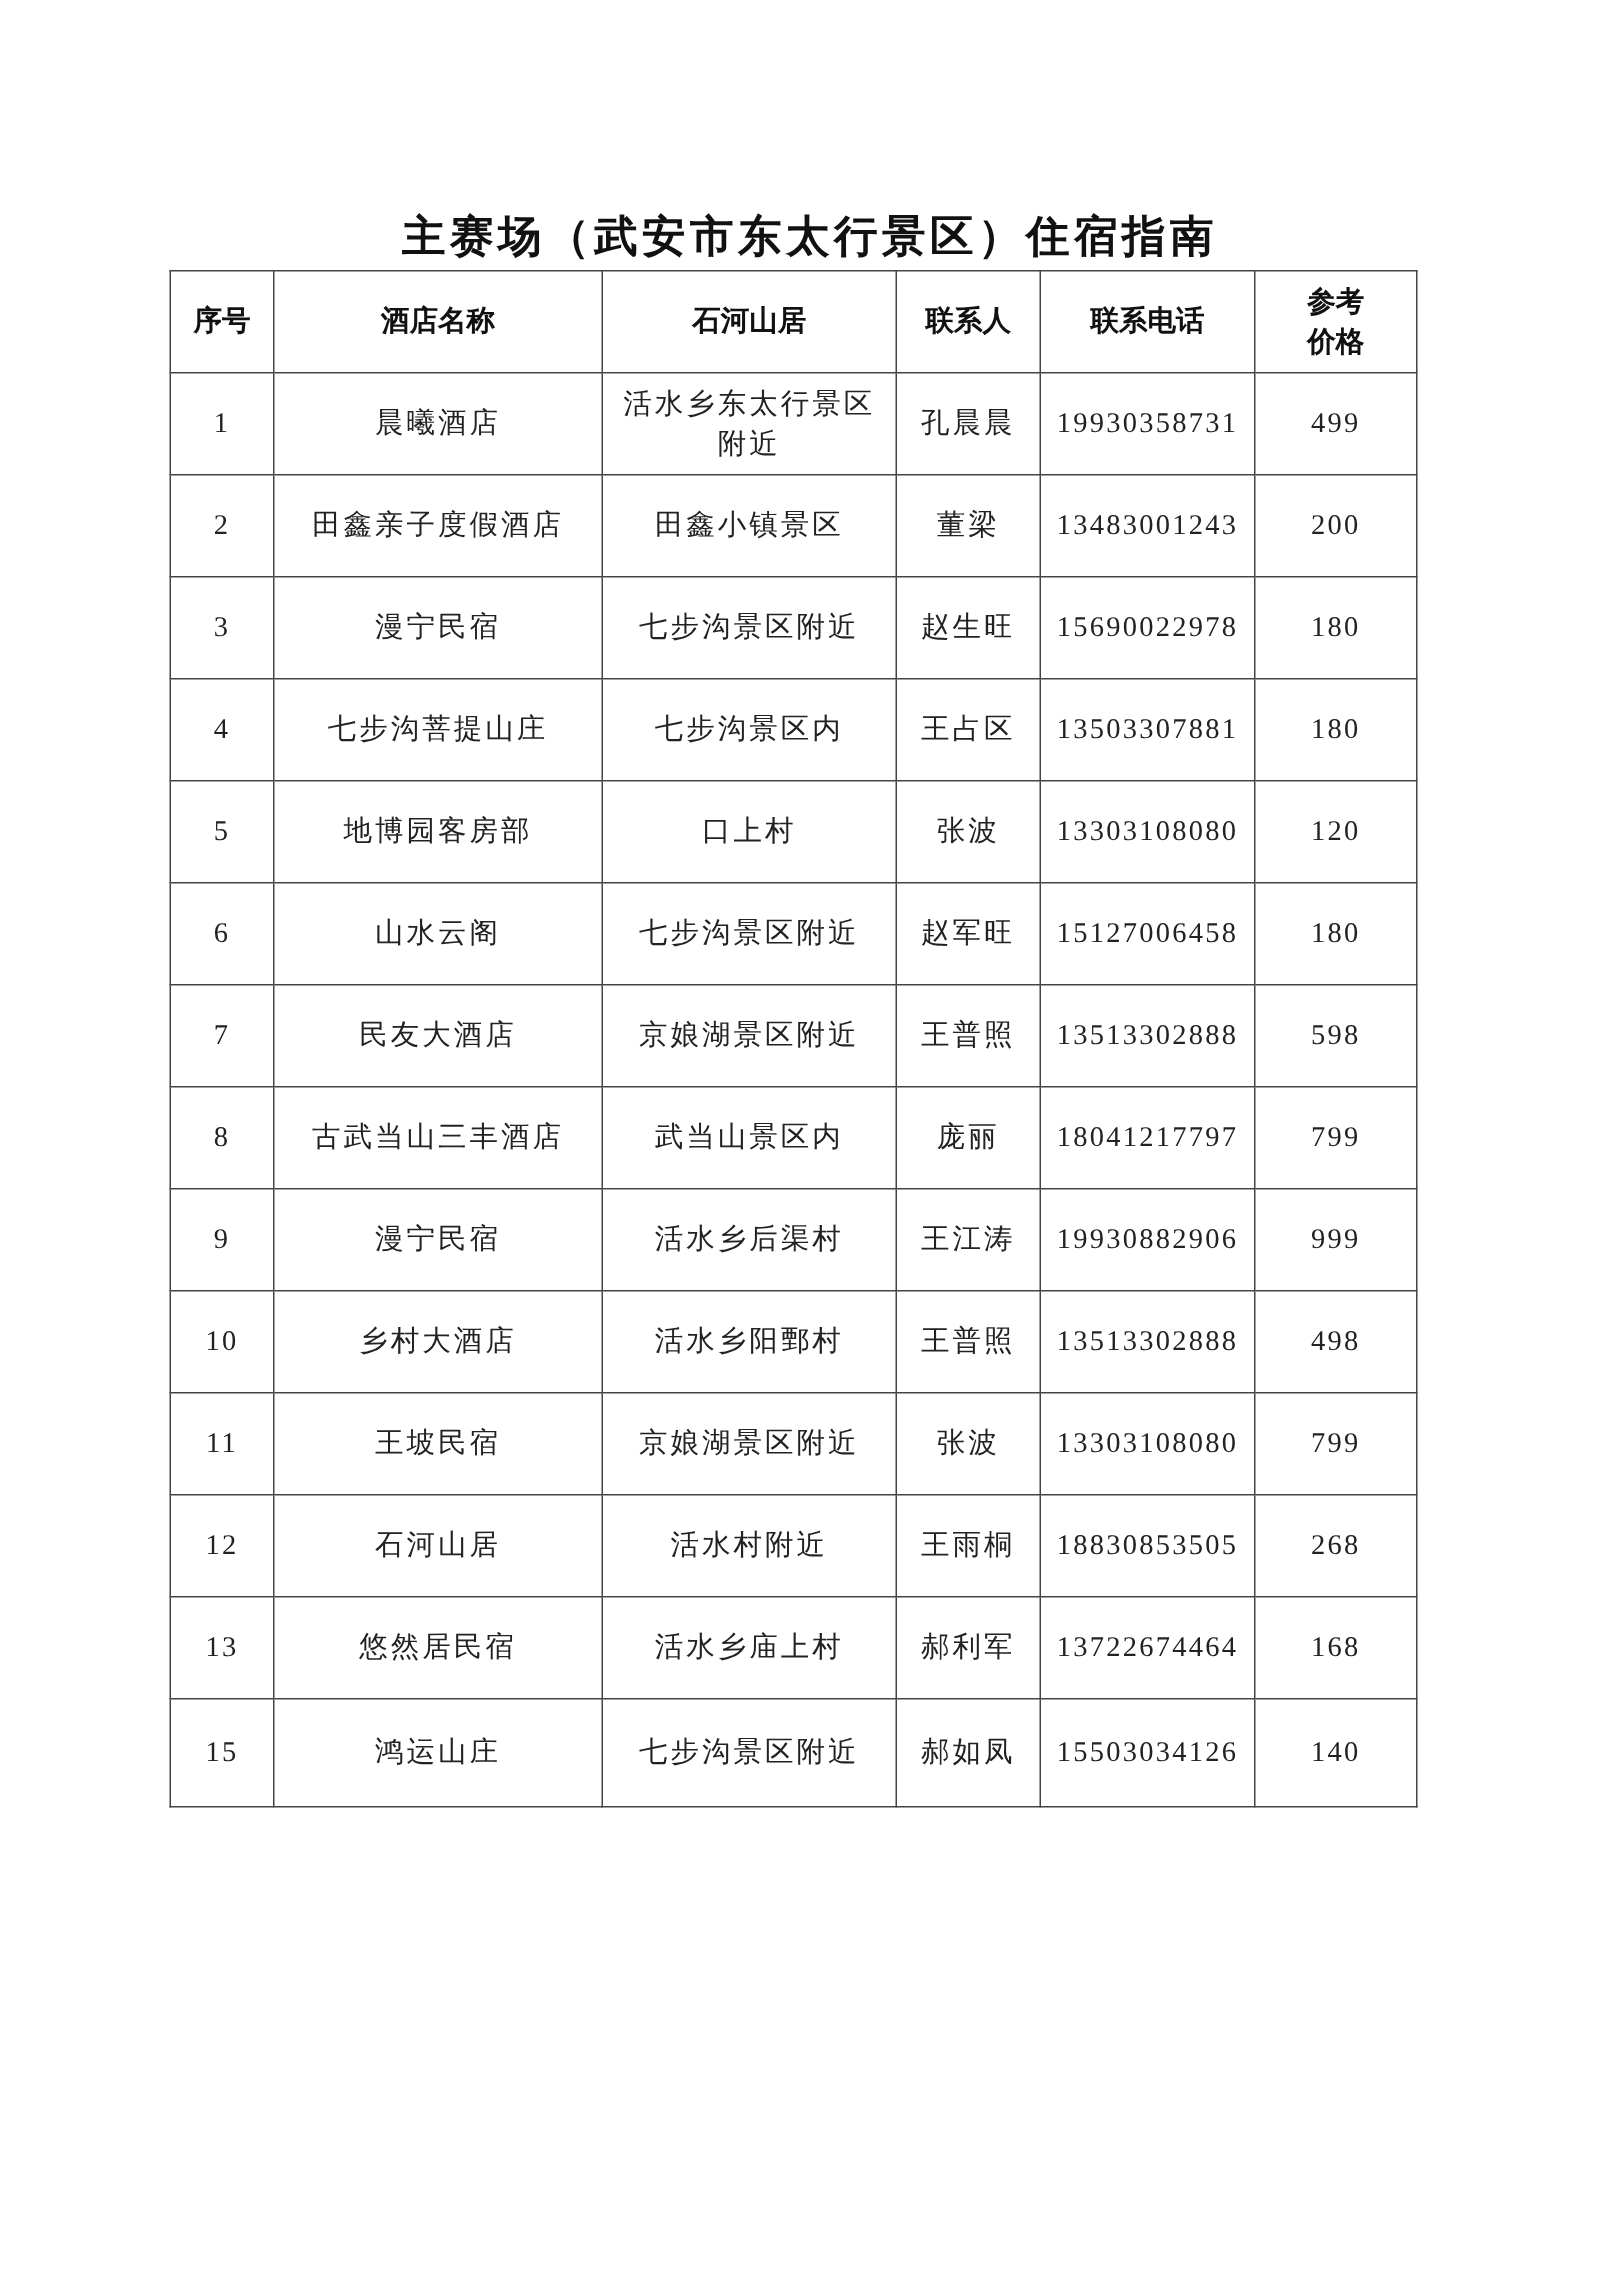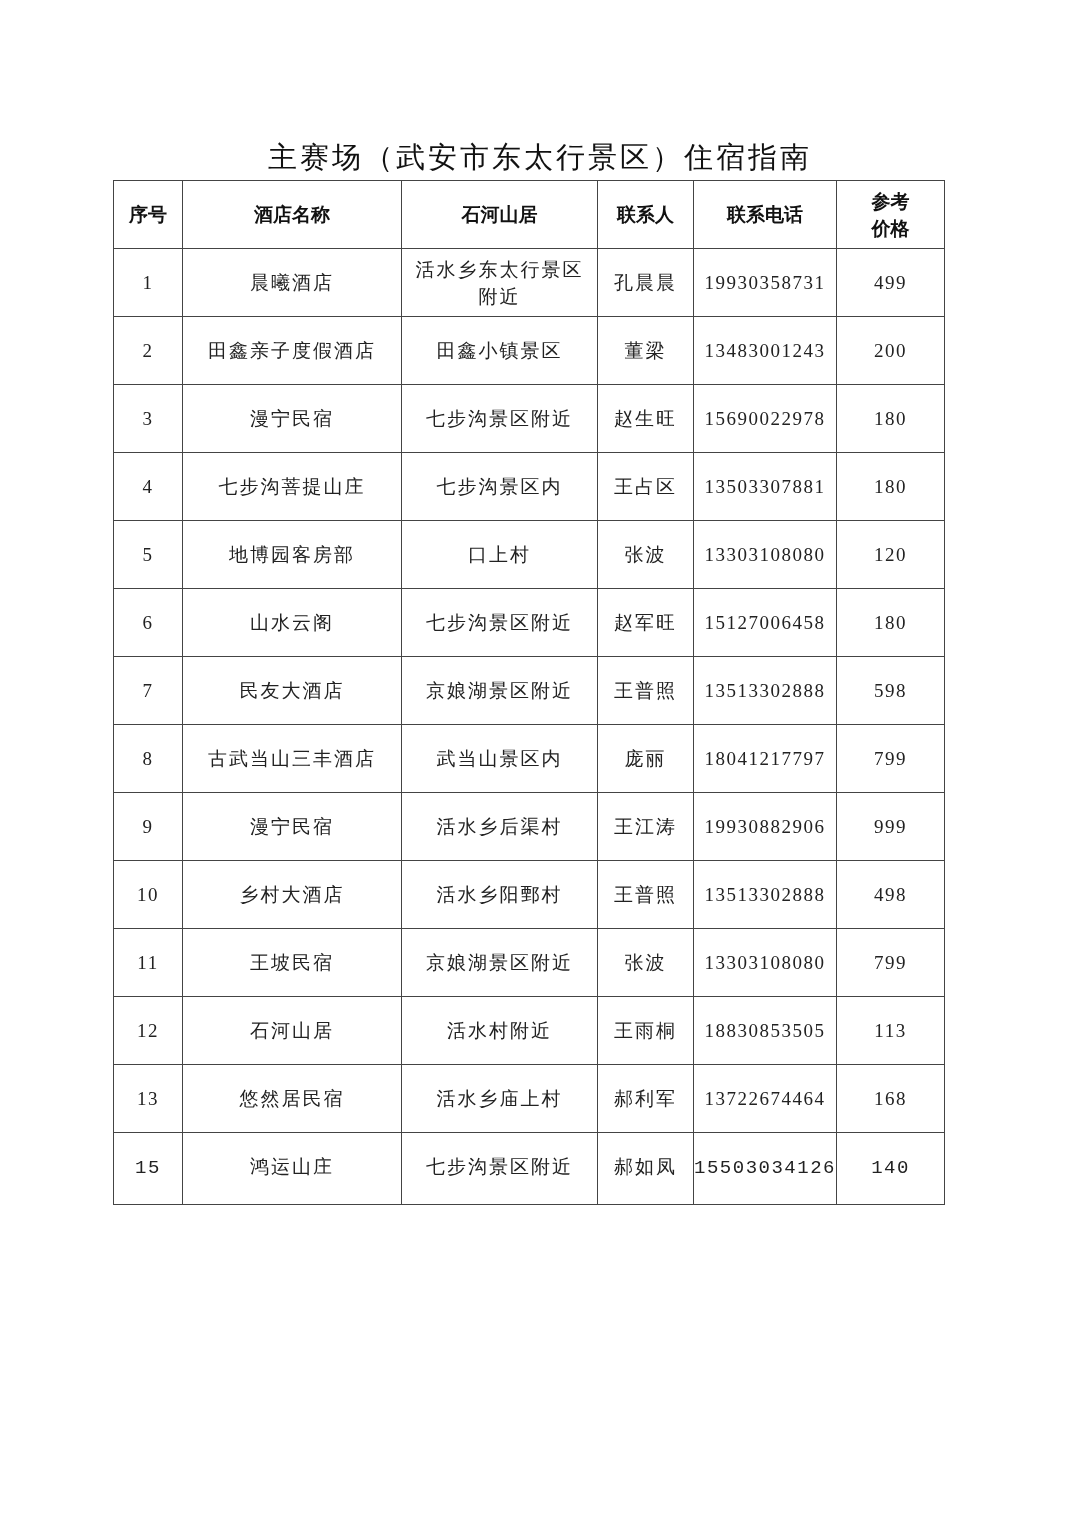--- a/index.html
+++ b/index.html
@@ -1,39 +1,39 @@
 <!DOCTYPE html>
 <html><head>
 <meta charset="utf-8">
 <style>
   html, body { margin: 0; padding: 0; background: #ffffff; }
   body { width: 1080px; height: 1527px; position: relative; overflow: hidden;
          font-family: "DejaVu Serif", "Liberation Serif", serif; color: #222; }
   .page-title {
     position: absolute; left: 0; width: 1080px; top: 138px; text-align: center;
     font-family: "DejaVu Sans", "Liberation Sans", sans-serif;
-    font-size: 29px; font-weight: normal; letter-spacing: 3px; color: #111;
+    font-size: 29px; font-weight: bold; letter-spacing: 3px; color: #111;
   }
   table.guide {
     position: absolute; left: 113px; top: 180px;
     border-collapse: collapse; table-layout: fixed; width: 832px;
   }
   table.guide td, table.guide th {
     border: 1.5px solid #444; text-align: center; vertical-align: middle;
     padding: 0; overflow: hidden;
   }
   table.guide th {
     height: 67px; font-family: "DejaVu Sans", "Liberation Sans", sans-serif;
     font-weight: bold; font-size: 19px; line-height: 27px; color: #111;
   }
   table.guide td {
     height: 67px; font-size: 19px; line-height: 27px; color: #222; letter-spacing: 2px;
   }
   table.guide td.num { font-family: "Liberation Serif", serif; font-size: 19px; letter-spacing: 1.5px; }
-  table.guide tr.last td { height: 71px; font-family: Liberation Mono, monospace; }
+  table.guide tr.last td { height: 71px; }
   .addr { display: inline-block; max-width: 176px; }
 </style>
 </head>
 <body>
 
 <div class="page-title">主赛场（武安市东太行景区）住宿指南</div>
 
 <table class="guide">
   <colgroup>
     <col style="width:69px">
@@ -144,21 +144,21 @@
         <td>张波</td>
         <td class="num">13303108080</td>
         <td class="num">799</td>
       </tr>
       <tr>
         <td class="num">12</td>
         <td>石河山居</td>
         <td><span class="addr">活水村附近</span></td>
         <td>王雨桐</td>
         <td class="num">18830853505</td>
-        <td class="num">113</td>
+        <td class="num">268</td>
       </tr>
       <tr>
         <td class="num">13</td>
         <td>悠然居民宿</td>
         <td><span class="addr">活水乡庙上村</span></td>
         <td>郝利军</td>
         <td class="num">13722674464</td>
         <td class="num">168</td>
       </tr>
       <tr class="last">

